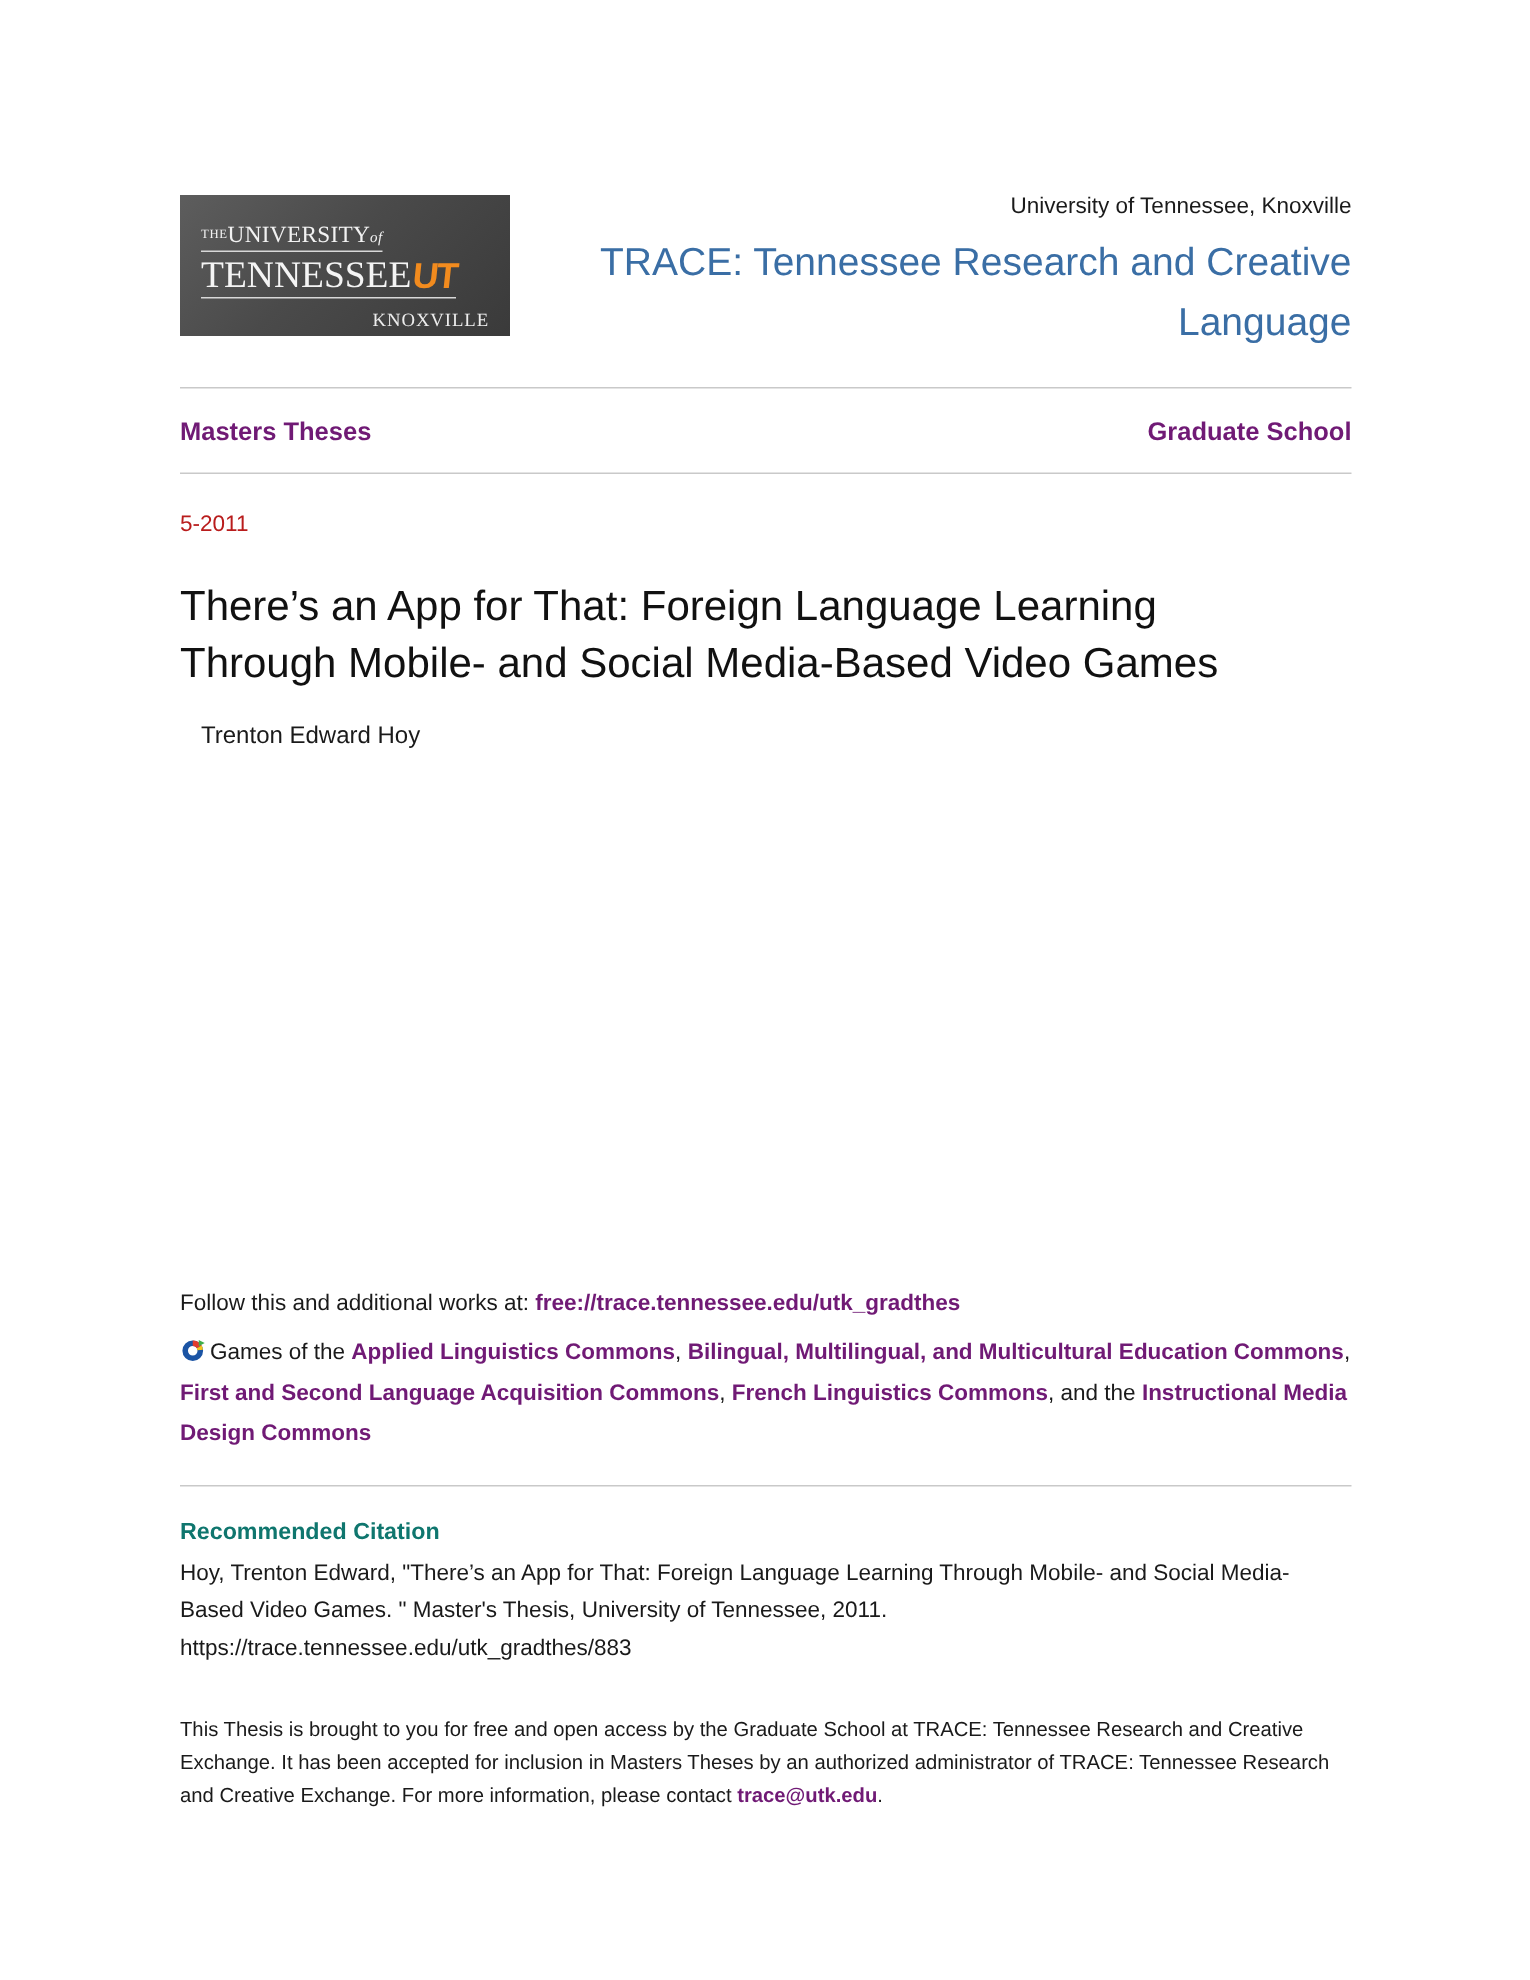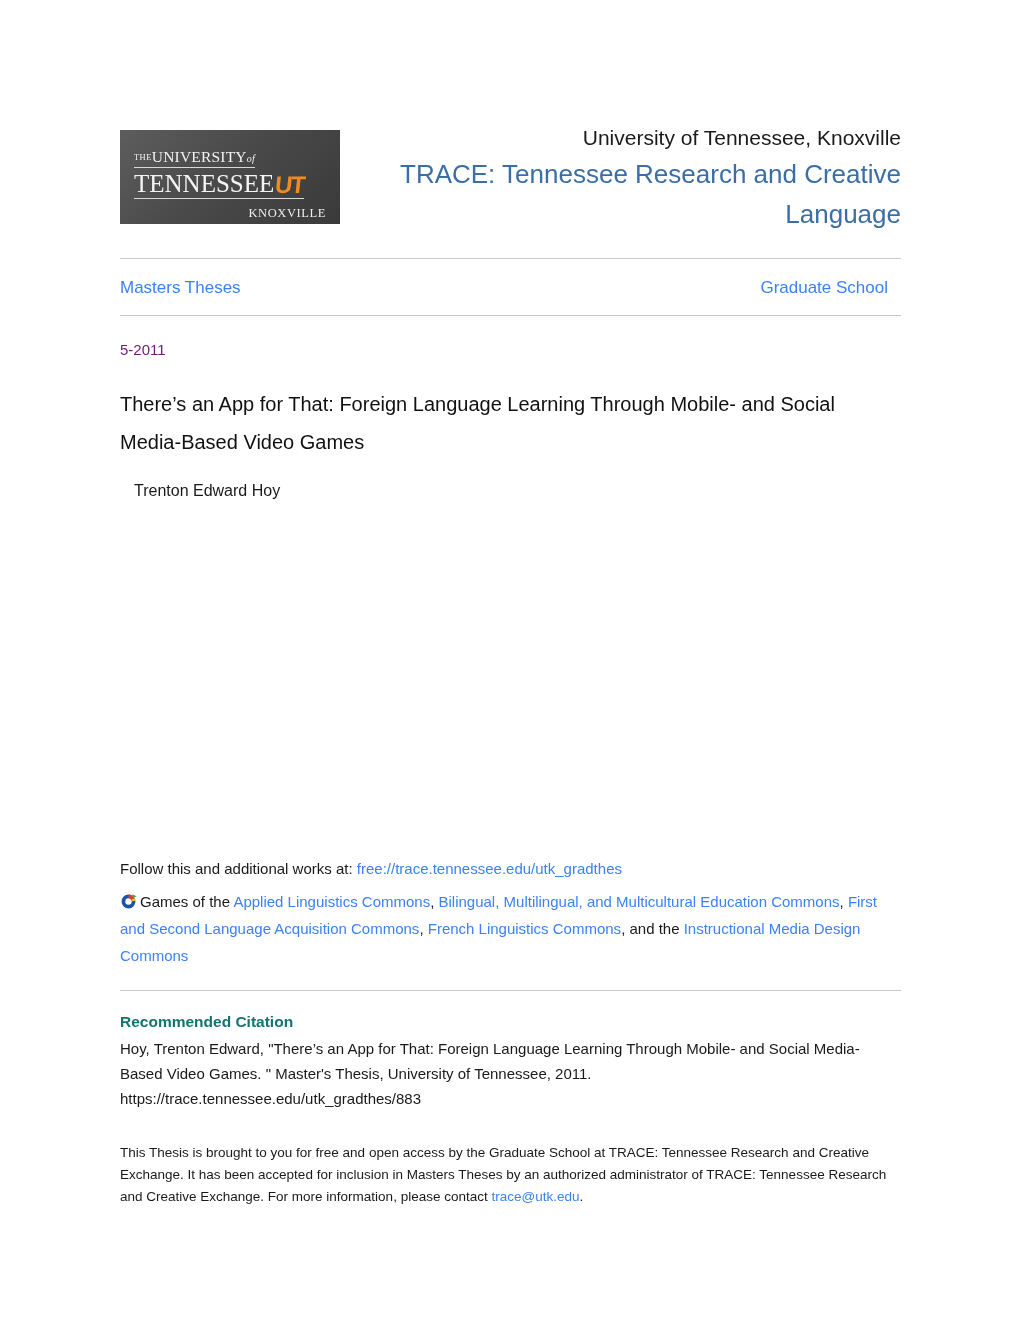--- a/index.html
+++ b/index.html
@@ -108,21 +108,21 @@
   }
 
   .header-text {
     position: absolute;
     right: 0;
     top: 0;
     width: 530px;
     text-align: right;
   }
   .uni-line {
-    font-size: 21px;
+    font-size: 15px;
     color: #1a1a1a;
     line-height: 20px;
     margin-bottom: 6px;
   }
   .trace-title {
     font-size: 26px;
     color: #3a6ea5;
     line-height: 40px;
     font-weight: normal;
     margin: 0;
@@ -151,37 +151,37 @@
     height: 26px;
   }
   .nav-left, .nav-right {
     position: absolute;
     top: 0;
     font-size: 17px;
     color: #3a6ea5;
     line-height: 24px;
   }
   .nav-left { left: 0; }
-  .nav-right { right: 13px; }
+  .nav-right { right: 0; }
 
   
   .pubdate {
     position: absolute;
     left: 0;
     top: 340px;
     font-size: 15px;
-    color: #701a75;
+    color: #b91c1c;
     line-height: 20px;
   }
   .doc-title {
     position: absolute;
     left: 0;
     top: 385px;
     width: 760px;
-    font-size: 20px;
+    font-size: 28px;
     font-weight: normal;
     color: #111111;
     line-height: 38px;
     margin: 0;
   }
   .authors {
     position: absolute;
     left: 0;
     top: 480px;
     width: 700px;
@@ -211,22 +211,23 @@
     line-height: 26px;
     margin-bottom: 6px;
   }
   .commons-para {
     font-size: 15px;
     color: #1a1a1a;
     line-height: 27px;
     text-align: left;
   }
   a.link {
-    color: #3b82f6;
+    color: #701a75;
     text-decoration: none;
+    font-weight: bold;
   }
 
   .dc-icon {
     display: inline-block;
     width: 17px;
     height: 17px;
     vertical-align: -3px;
     margin-right: 3px;
   }
 

